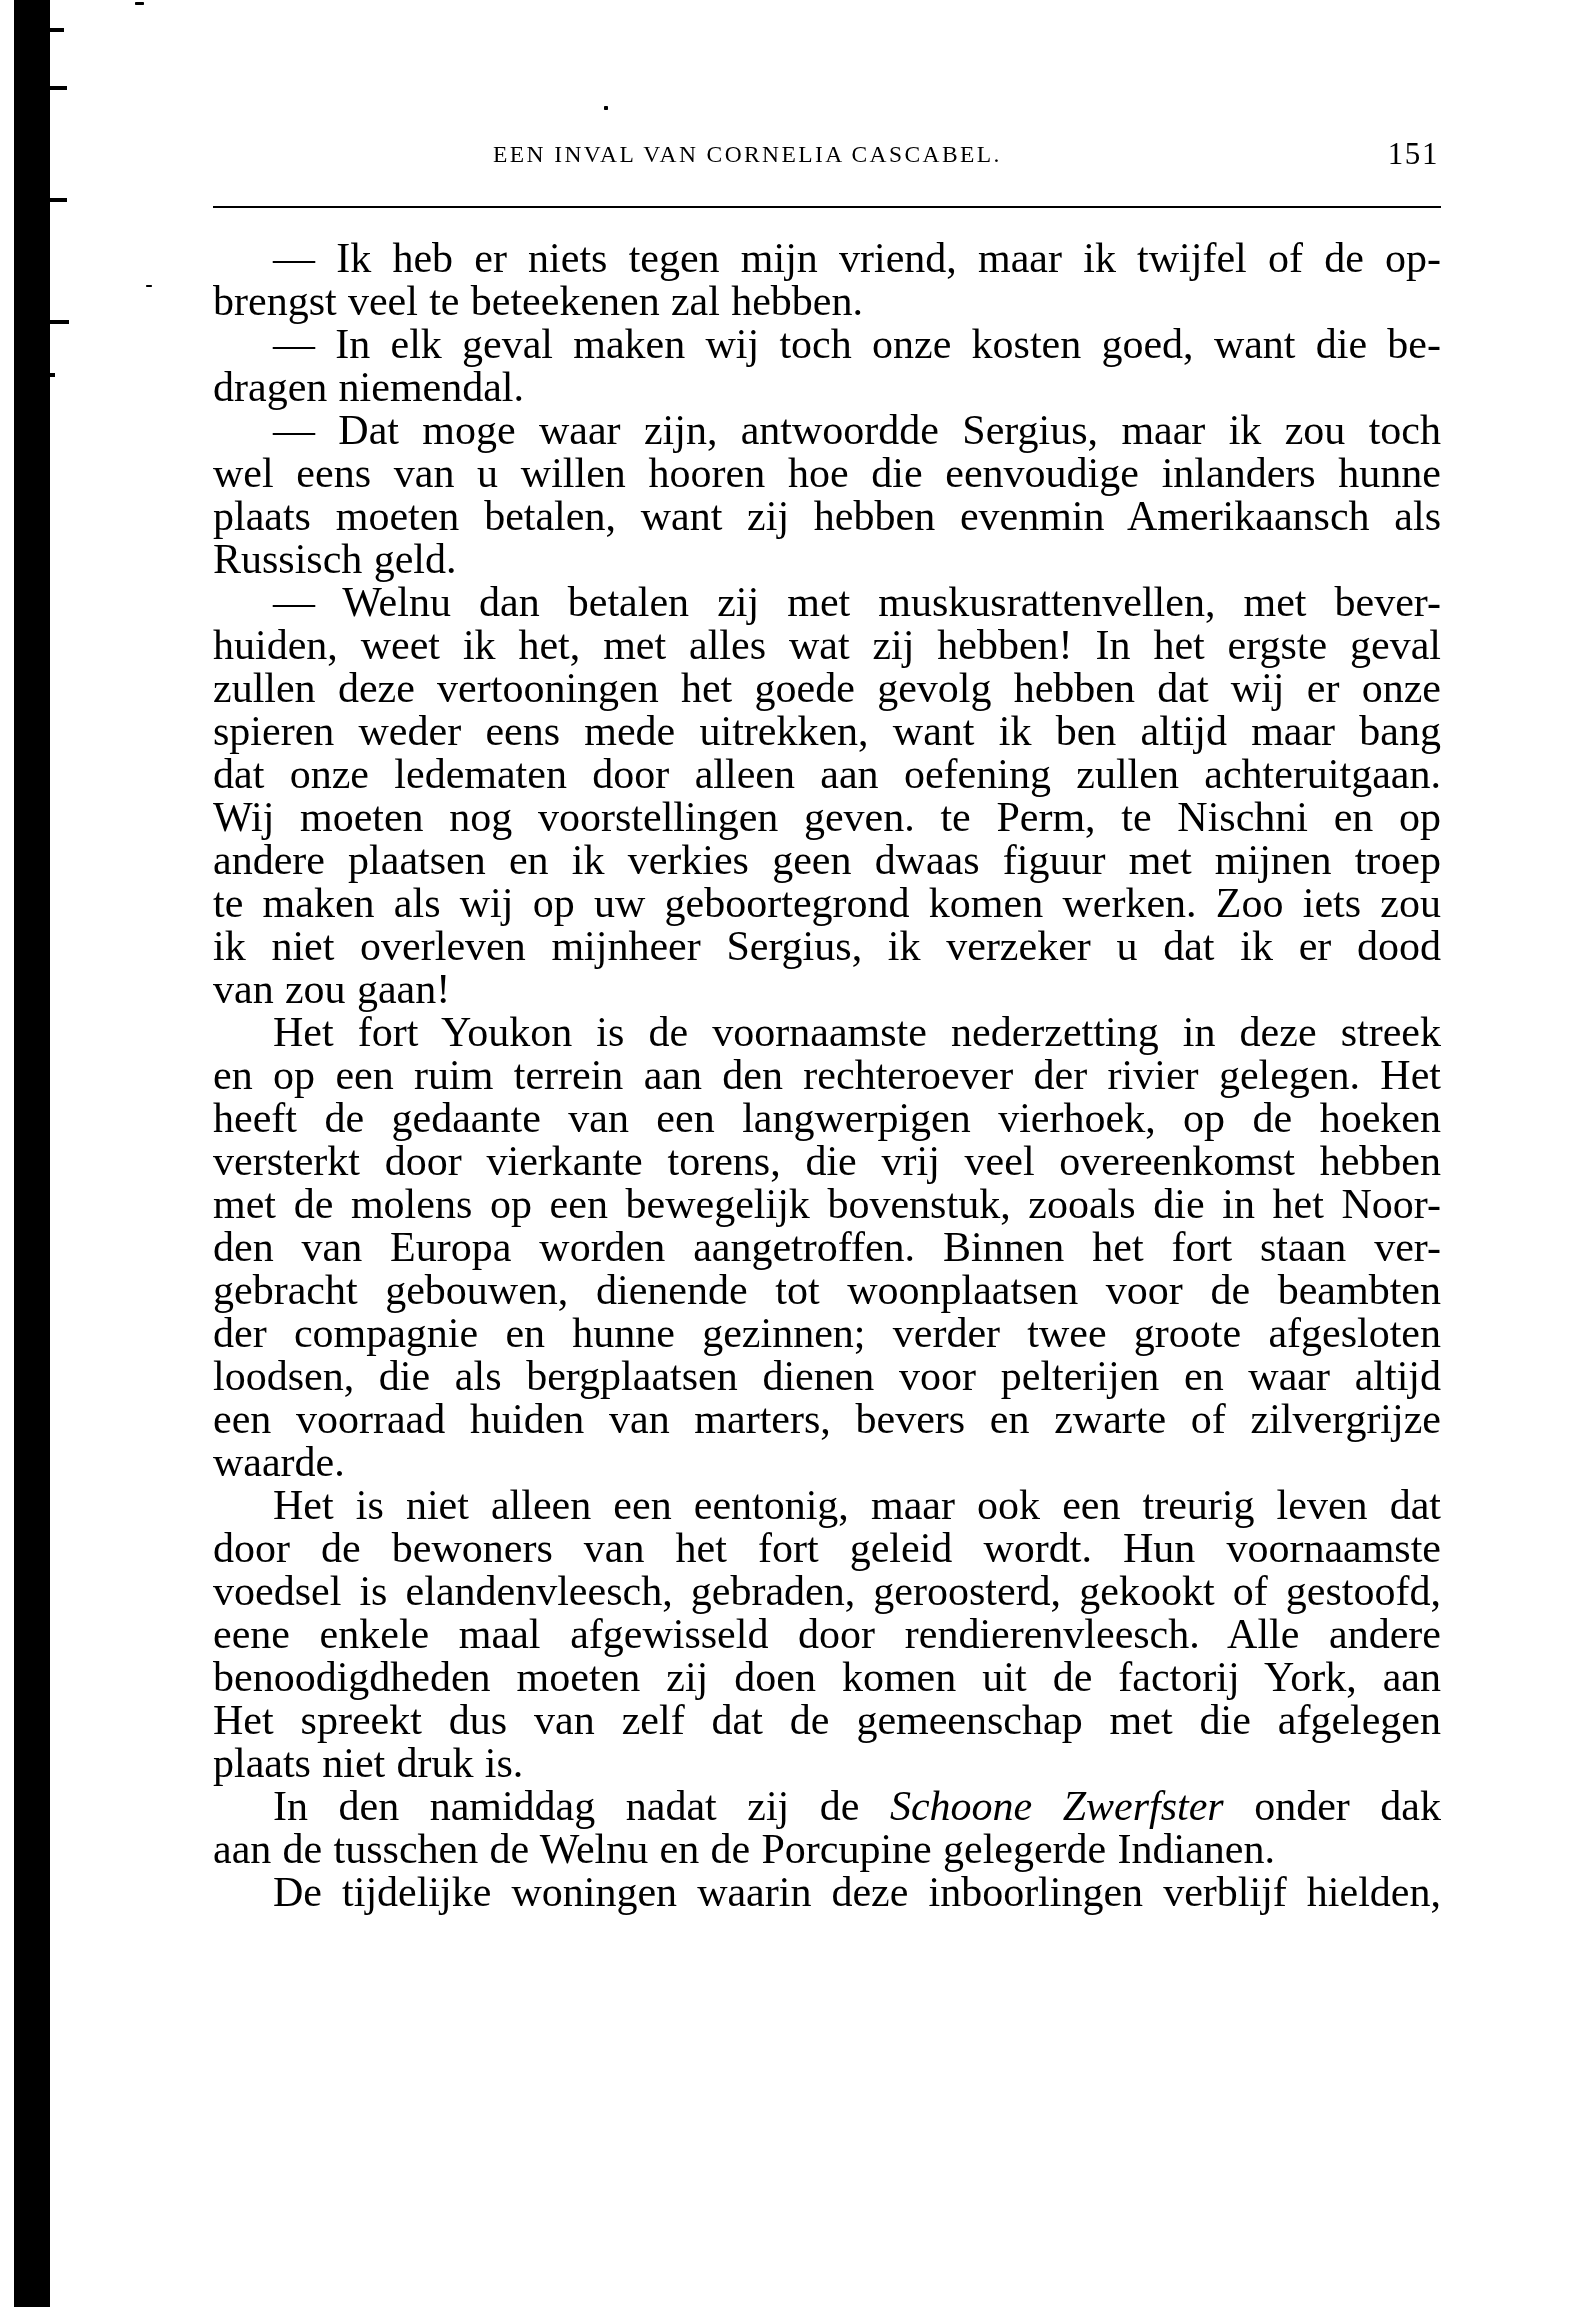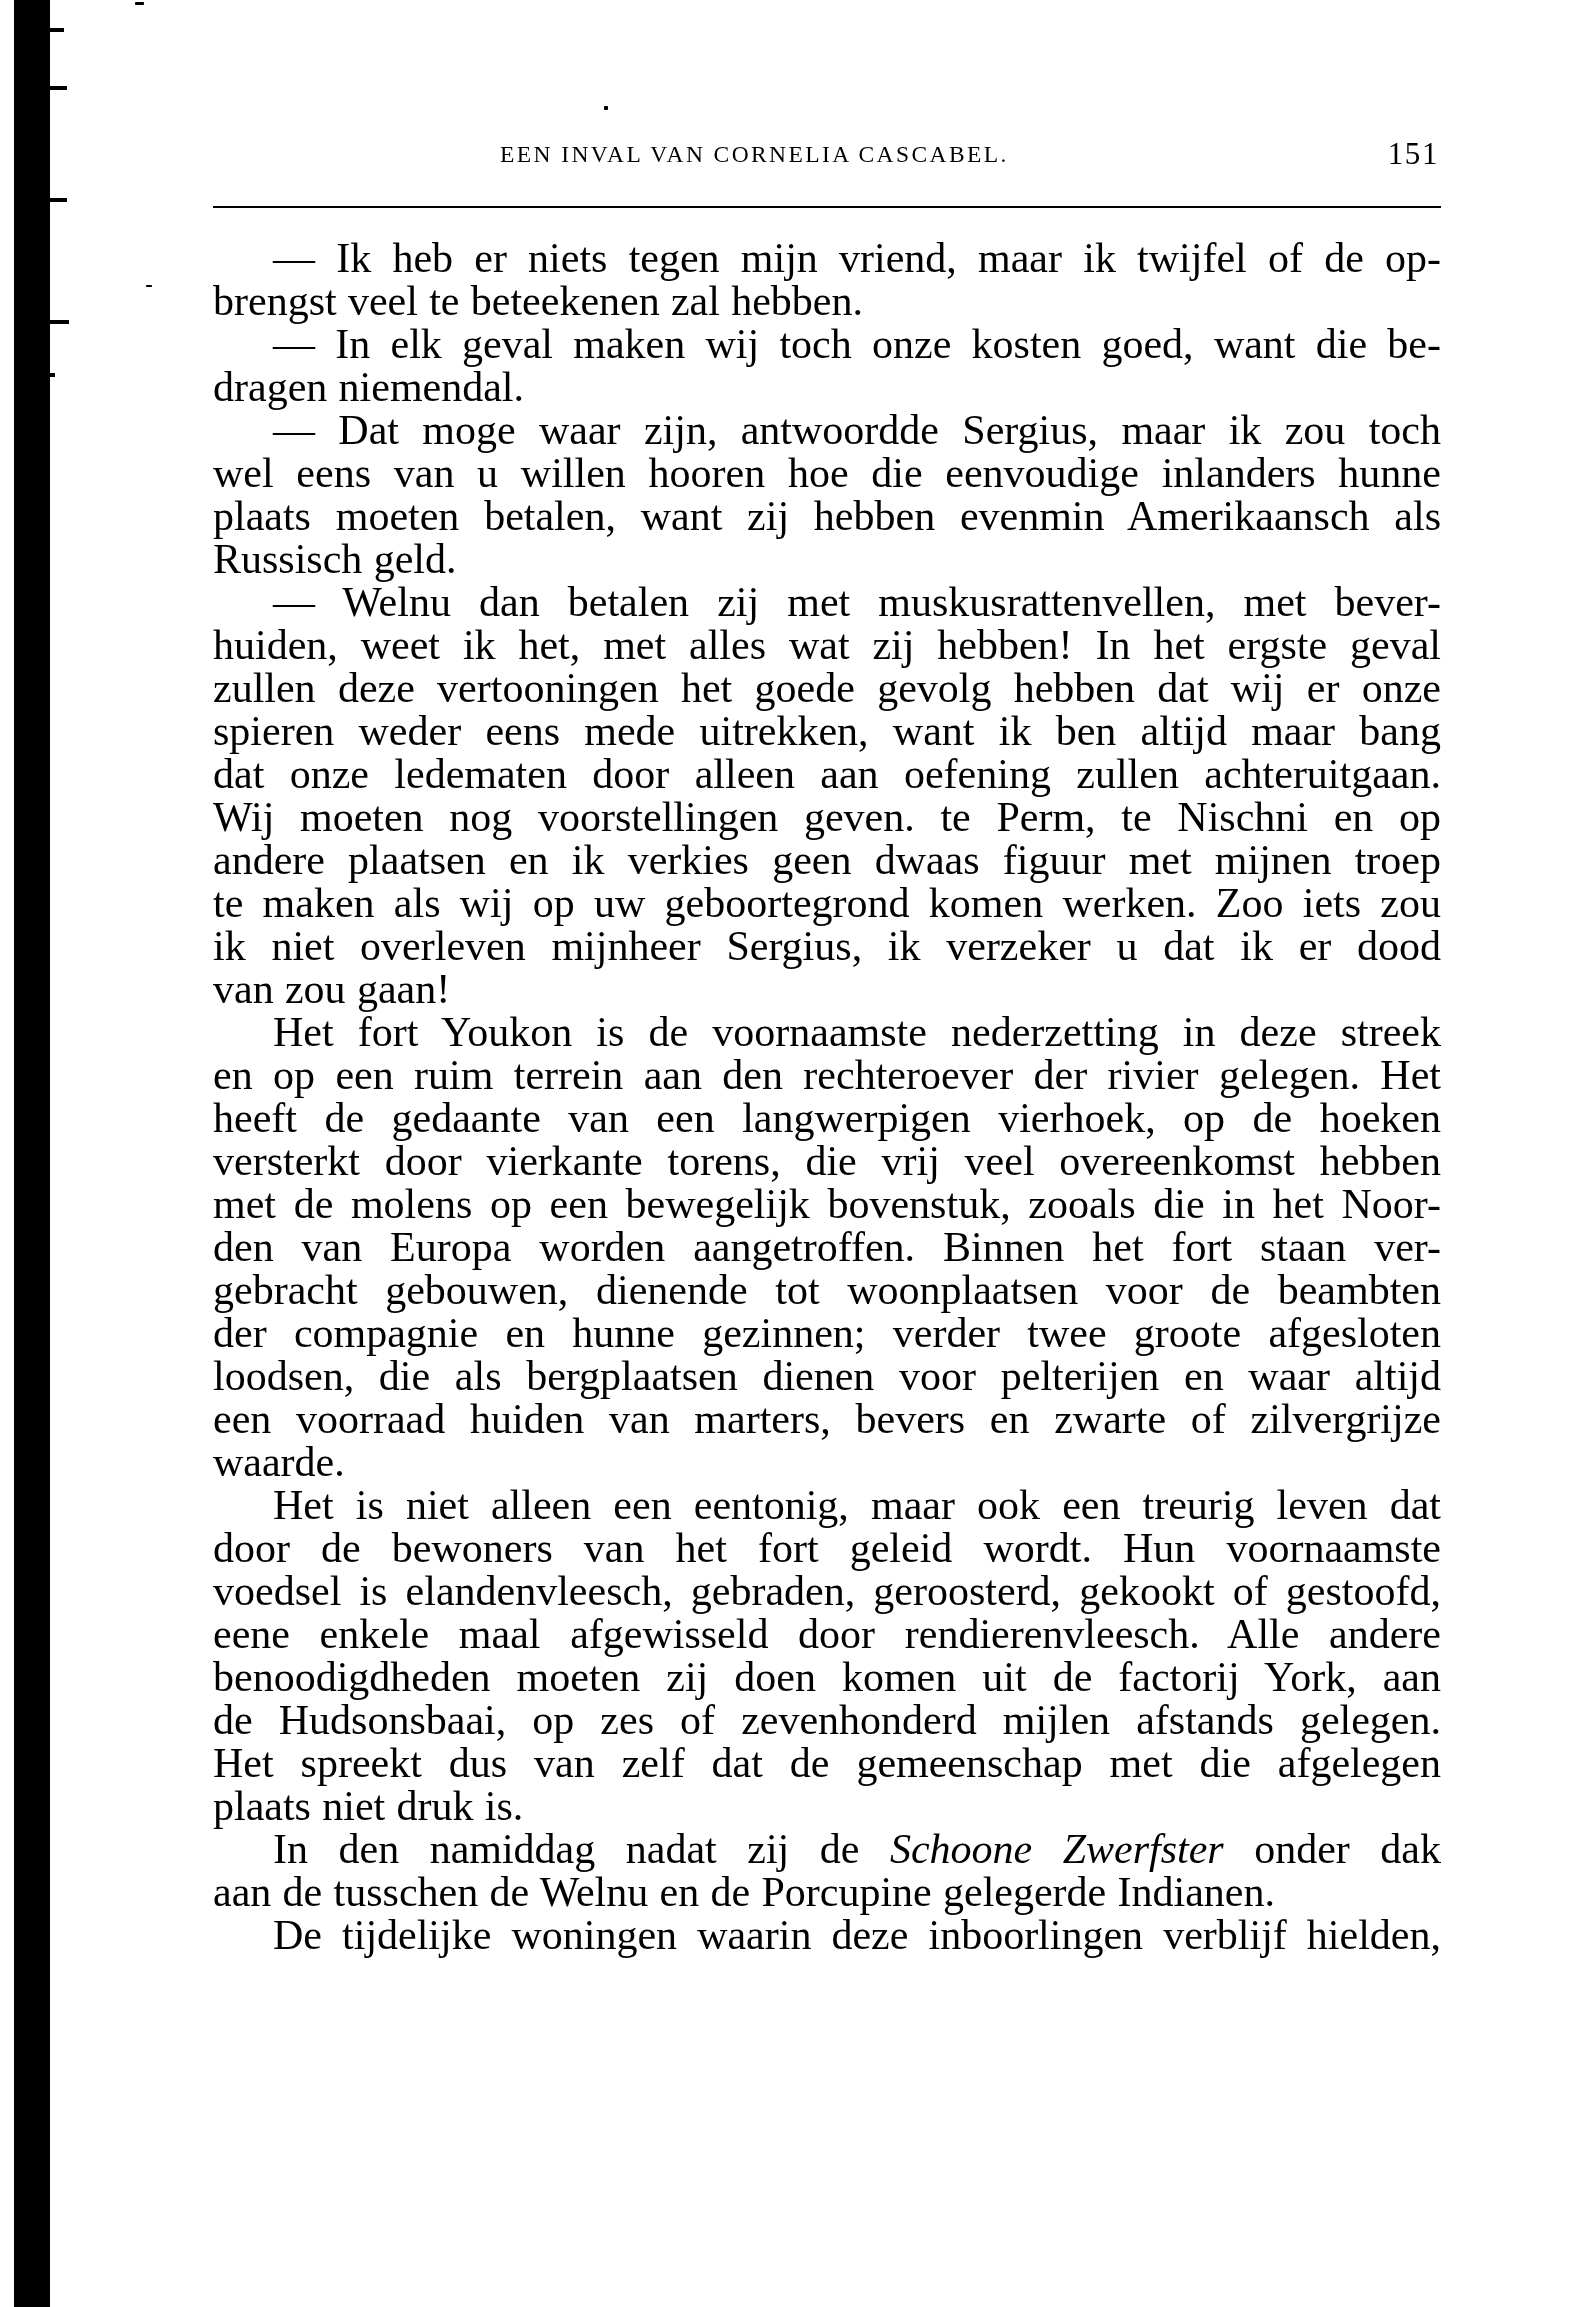--- a/index.html
+++ b/index.html
@@ -2,21 +2,21 @@
 <html style="font-size:12.6px"><head>
 <meta charset="utf-8">
 <style>
   html, body { margin: 0; padding: 0; background: #ffffff; }
   body { width: 1593px; height: 2307px; position: relative; overflow: hidden;
          font-family: "Liberation Serif", "DejaVu Serif", serif; color: #000; }
   .binding-strip { position: absolute; left: 14px; top: 0; width: 36px; height: 2307px; background: #000; }
   .binding-notch { position: absolute; background: #000; height: 3.9px; }
   .speck { position: absolute; background: #000; border-radius: 0.8px; }
   .running-head { position: absolute; left: 213px; top: 132px; width: 1228px; height: 44px; }
-  .running-title { position: absolute; left: 287px; top: 0; font-size: 23.5px; letter-spacing: 2.4px; line-height: 44px; }
+  .running-title { position: absolute; left: 280px; top: 0; font-size: 23.5px; letter-spacing: 2.4px; line-height: 44px; }
   .page-number { position: absolute; right: 2px; top: 0; font-size: 31px; line-height: 44px; letter-spacing: 1.6px; }
   .head-rule { position: absolute; left: 213px; top: 206px; width: 1228px; height: 2.4px; background: #000; }
   .body-text { position: absolute; left: 213px; top: 237px; width: 1228px; }
   .line { display: block; height: 43px; line-height: 43px; font-size: 42px; white-space: nowrap;
           text-align: justify; text-align-last: justify; word-spacing: 0.8px; }
   .line.last { text-align-last: left; }
   .line.indent { padding-left: 60px; }
   .ital { font-style: italic; }
 </style>
 </head>
@@ -66,20 +66,19 @@
   <span class="line">gebracht gebouwen, dienende tot woonplaatsen voor de beambten</span>
   <span class="line">der compagnie en hunne gezinnen; verder twee groote afgesloten</span>
   <span class="line">loodsen, die als bergplaatsen dienen voor pelterijen en waar altijd</span>
   <span class="line">een voorraad huiden van marters, bevers en zwarte of zilvergrijze</span>
   <span class="line last">waarde.</span>
   <span class="line indent">Het is niet alleen een eentonig, maar ook een treurig leven dat</span>
   <span class="line">door de bewoners van het fort geleid wordt. Hun voornaamste</span>
   <span class="line">voedsel is elandenvleesch, gebraden, geroosterd, gekookt of gestoofd,</span>
   <span class="line">eene enkele maal afgewisseld door rendierenvleesch. Alle andere</span>
   <span class="line">benoodigdheden moeten zij doen komen uit de factorij York, aan</span>
-  <span class="line">de Hudsonsbaai, op zes of zevenhonderd mijlen afstands gelegen.</span>
   <span class="line">Het spreekt dus van zelf dat de gemeenschap met die afgelegen</span>
   <span class="line last">plaats niet druk is.</span>
   <span class="line indent"><span>In den namiddag nadat zij de </span><span class="ital">Schoone Zwerfster</span><span> onder dak</span></span>
   <span class="line last">aan de tusschen de Welnu en de Porcupine gelegerde Indianen.</span>
   <span class="line indent">De tijdelijke woningen waarin deze inboorlingen verblijf hielden,</span>
 </main>
 
 
 </body></html>

